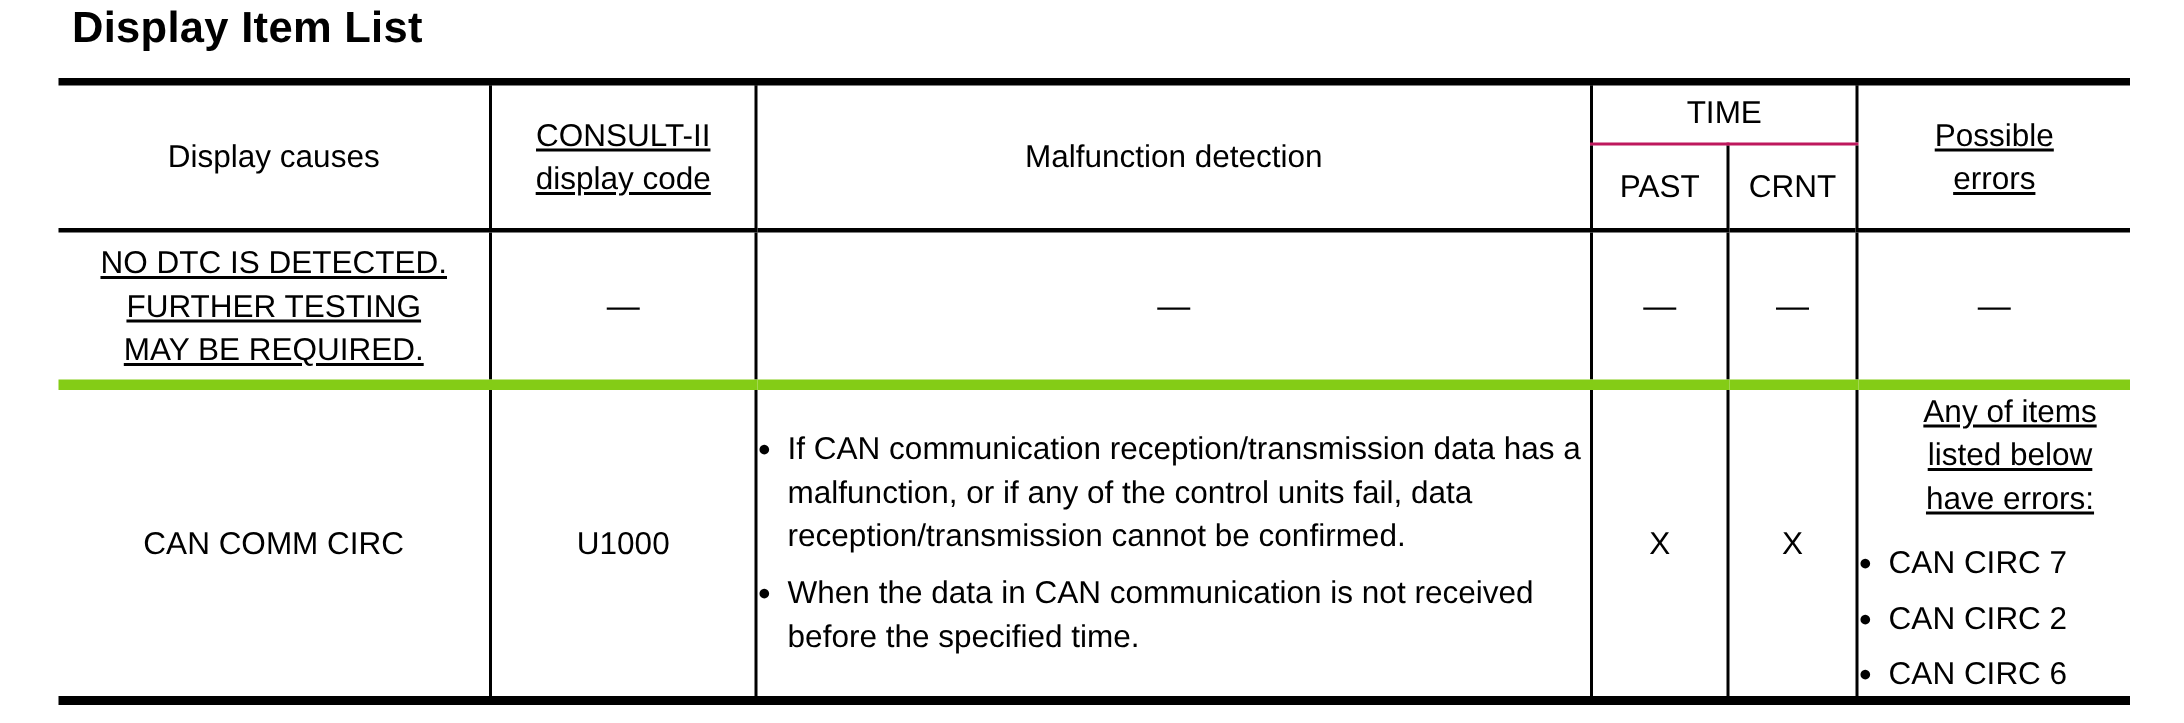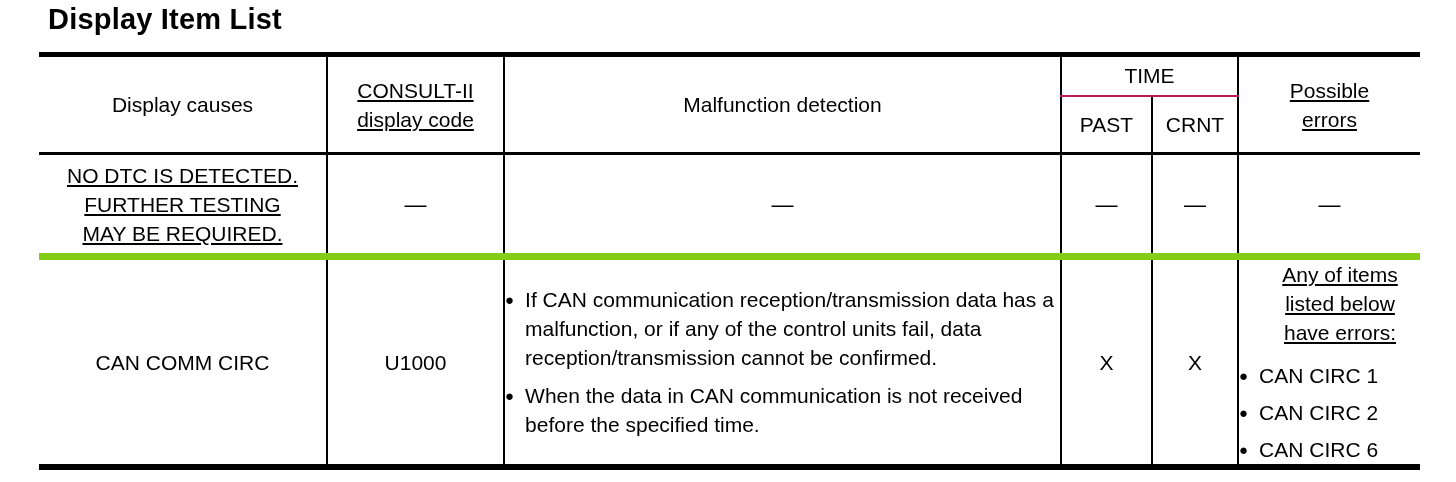--- a/index.html
+++ b/index.html
@@ -142,21 +142,21 @@
           </div>
         </td>
         <td class="v">X</td>
         <td class="v">X</td>
         <td class="v causes-cell">
           <div class="causes-intro pre">Any of items
 listed below
 have errors:</div>
           <div class="bullet-item">
             <span class="dot">●</span>
-            <span>CAN CIRC 1</span>
+            <span>CAN CIRC 7</span>
           </div>
           <div class="bullet-item">
             <span class="dot">●</span>
             <span>CAN CIRC 2</span>
           </div>
           <div class="bullet-item">
             <span class="dot">●</span>
             <span>CAN CIRC 6</span>
           </div>
         </td>

